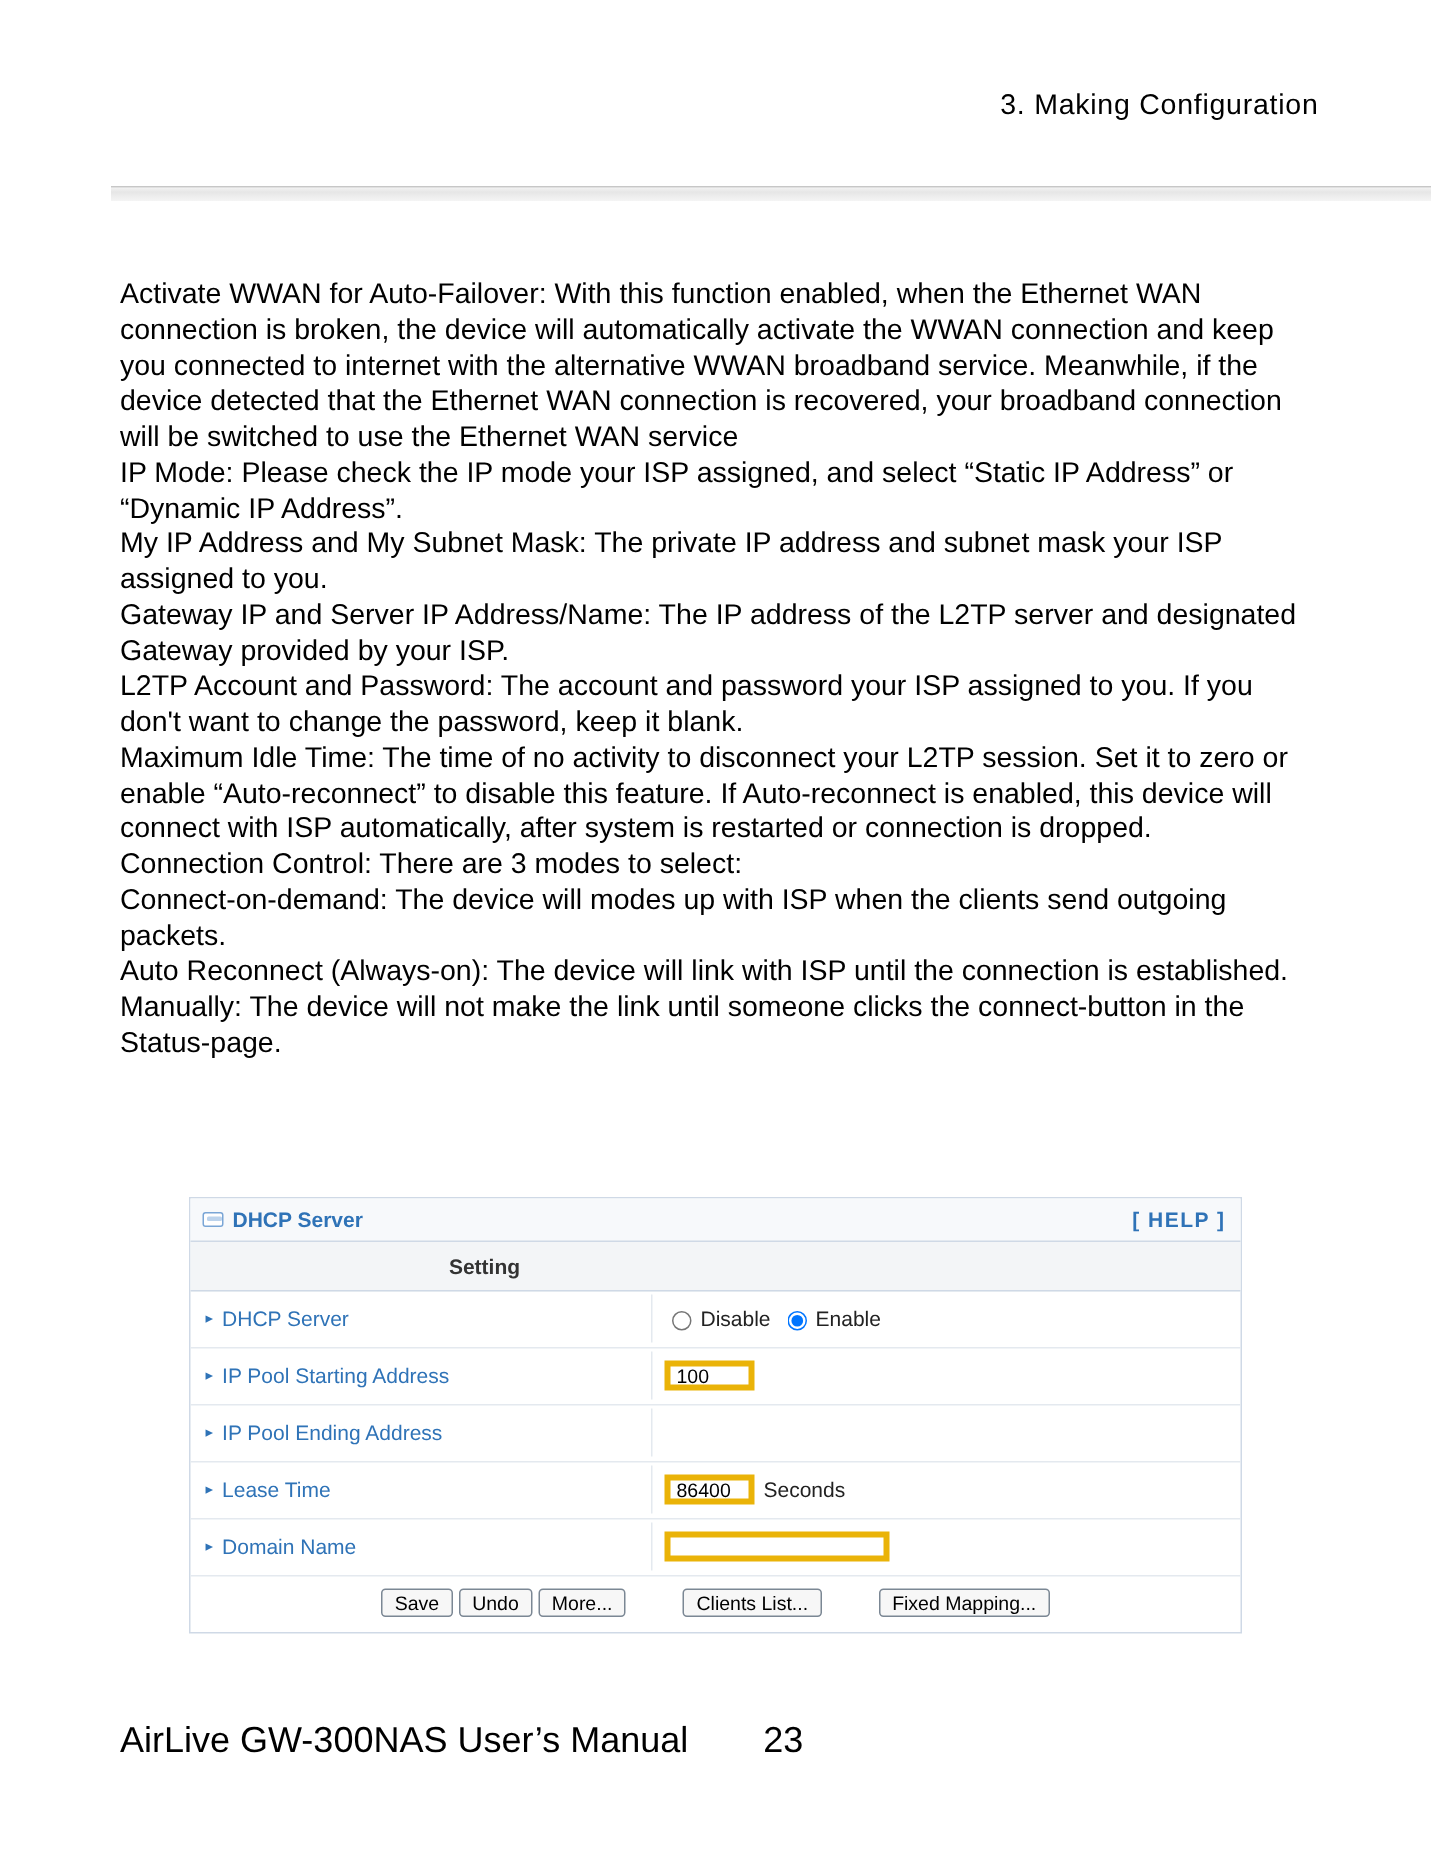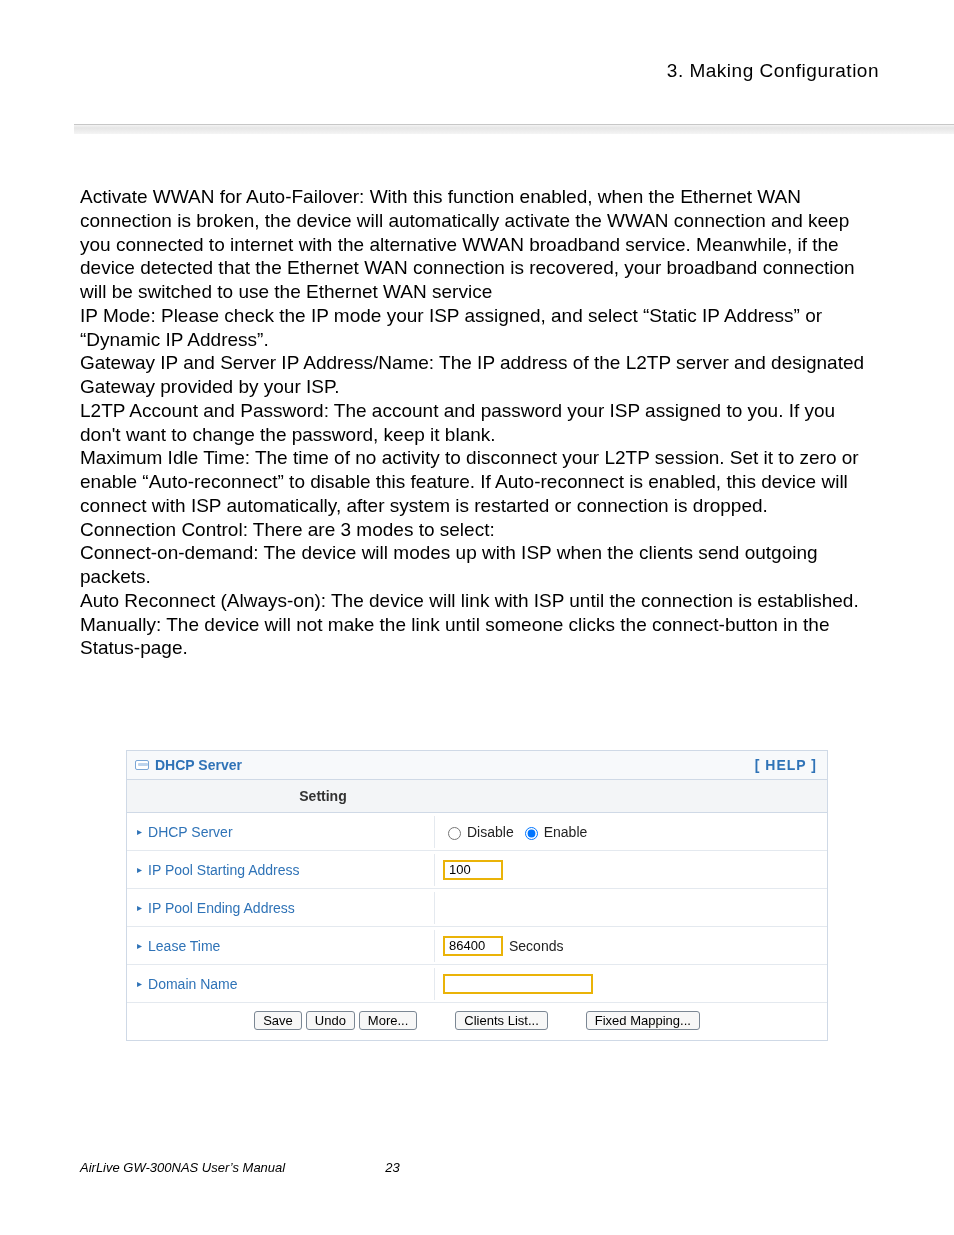--- a/index.html
+++ b/index.html
@@ -141,21 +141,21 @@
   }
   .row-value {
     width: 56%;
     padding: 5px 8px;
     display: flex;
     align-items: center;
     gap: 6px;
     color: #222;
   }
   .row-value input[type="text"] {
-    border: 2px solid #eab308;
+    border: 4px solid #eab308;
     padding: 2px 4px;
     font-size: 13px;
     height: 20px;
     width: 60px;
     background: #fff;
   }
   .row-value input.wide { width: 150px; }
   .row-value label { display:flex; align-items:center; gap:3px; }
   .button-bar {
     display: flex;
@@ -169,38 +169,38 @@
     background: #f7f7f7;
     border: 1px solid #7b8794;
     border-radius: 3px;
     cursor: pointer;
     color: #000;
   }
   .footer {
     position: absolute;
     left: 80px;
     bottom: 60px;
-    font-size: 13px;
-    display: flex;
-    gap: 100px;
-    font-style: italic;
+    font-size: 24px;
+    display: flex;
+    gap: 50px;
   }
 </style>
 </head>
 <body>
 
 <div class="header">
   <div class="chapter-title">3.  Making  Configuration</div>
 
   <div class="header-line"></div>
 </div>
 
 <div class="body-text" id="body-text">
     <div>Activate WWAN for Auto-Failover: With this function enabled, when the Ethernet WAN connection is broken, the device will automatically activate the WWAN connection and keep you connected to internet with the alternative WWAN broadband service. Meanwhile, if the device detected that the Ethernet WAN connection is recovered, your broadband connection will be switched to use the Ethernet WAN service</div>
     <div>IP Mode: Please check the IP mode your ISP assigned, and select “Static IP Address” or “Dynamic IP Address”.</div>
+    <div>My IP Address and My Subnet Mask: The private IP address and subnet mask your ISP assigned to you.</div>
     <div>Gateway IP and Server IP Address/Name: The IP address of the L2TP server and designated Gateway provided by your ISP.</div>
     <div>L2TP Account and Password: The account and password your ISP assigned to you. If you don't want to change the password, keep it blank.</div>
     <div>Maximum Idle Time: The time of no activity to disconnect your L2TP session. Set it to zero or enable “Auto-reconnect” to disable this feature. If Auto-reconnect is enabled, this device will connect with ISP automatically, after system is restarted or connection is dropped.</div>
     <div>Connection Control: There are 3 modes to select:</div>
     <div>Connect-on-demand: The device will modes up with ISP when the clients send outgoing packets.</div>
     <div>Auto Reconnect (Always-on): The device will link with ISP until the connection is established.</div>
     <div>Manually: The device will not make the link until someone clicks the connect-button in the Status-page.</div>
   </div>
 
 <div class="panel">

